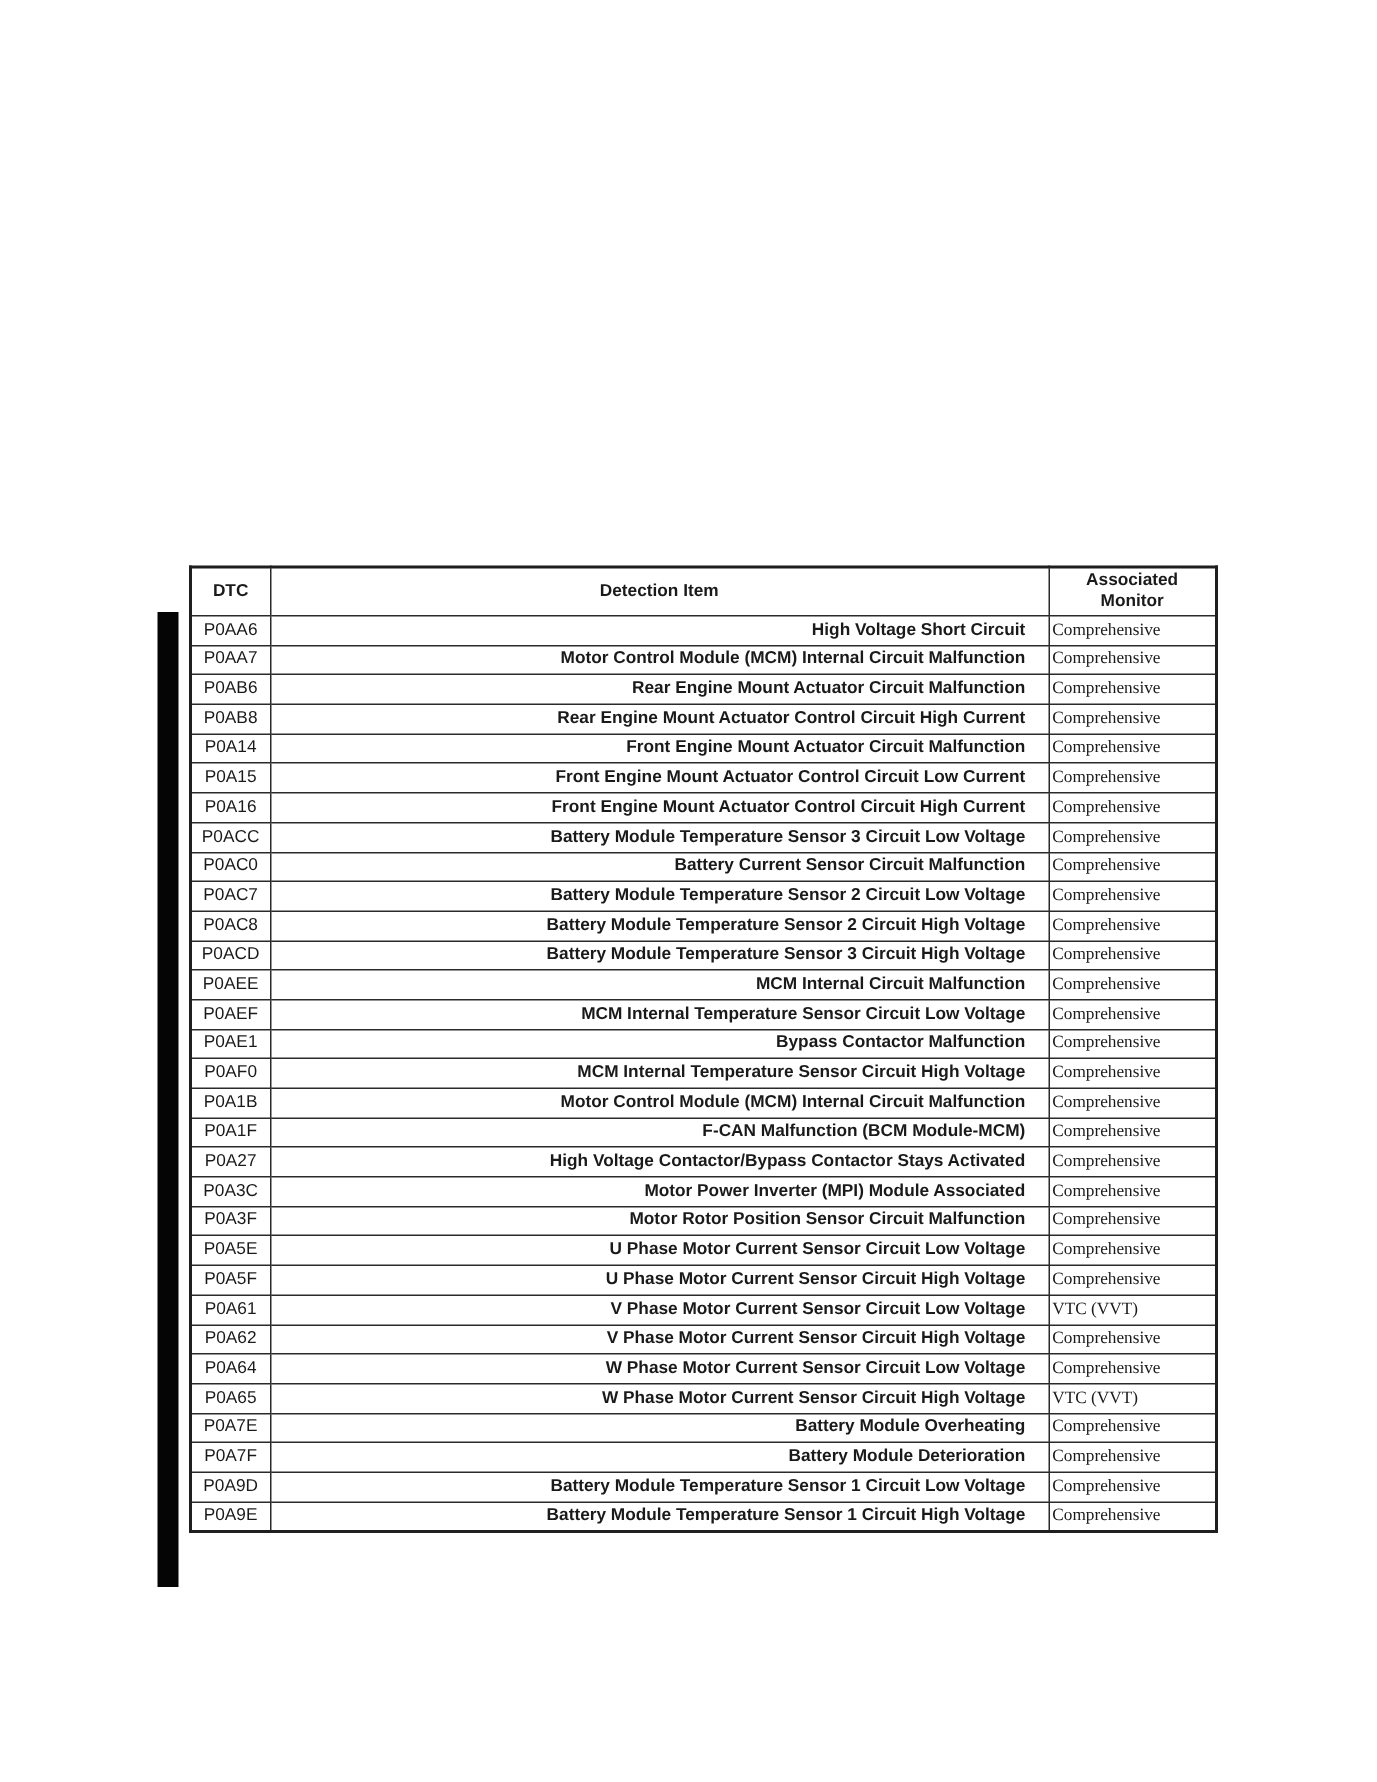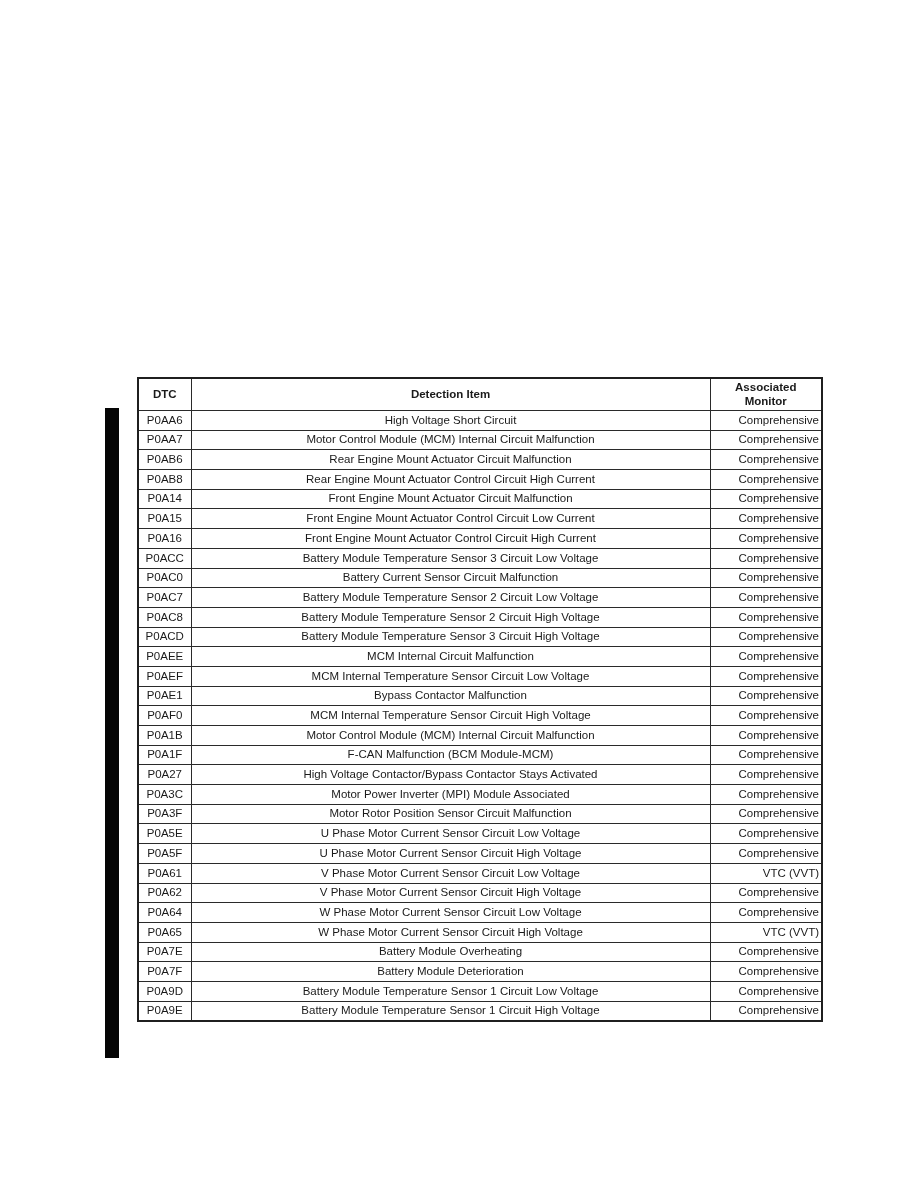--- a/index.html
+++ b/index.html
@@ -21,21 +21,21 @@
   .change-bar {
     position: absolute;
     left: 105px;
     top: 408px;
     width: 14px;
     height: 650px;
     background: #050505;
   }
   .dtc-table-wrap {
     position: absolute;
-    left: 137px;
+    left: 126px;
     top: 377px;
     width: 560px;
   }
   table.dtc-table {
     border-collapse: collapse;
     table-layout: fixed;
     width: 684px;
     border: 2px solid #1f1f1f;
   }
   table.dtc-table th,
@@ -58,26 +58,28 @@
   table.dtc-table td {
     height: 18.7px;
     vertical-align: middle;
   }
   td.col-dtc {
     text-align: center;
     padding: 0 2px;
     margin-top: 44px;
   }
   td.col-item {
-    text-align: center;
+    text-align: right;
     padding: 0 15px;
+    font-weight: bold;
   }
   td.col-monitor {
-    text-align: right;
+    text-align: left;
     padding: 0 2px;
+    font-family: Liberation Serif, serif;
   }
   th.h-monitor {
     
     padding: 1px 14px;
   }
 </style>
 </head>
 <body>
 
 <div class="page">

